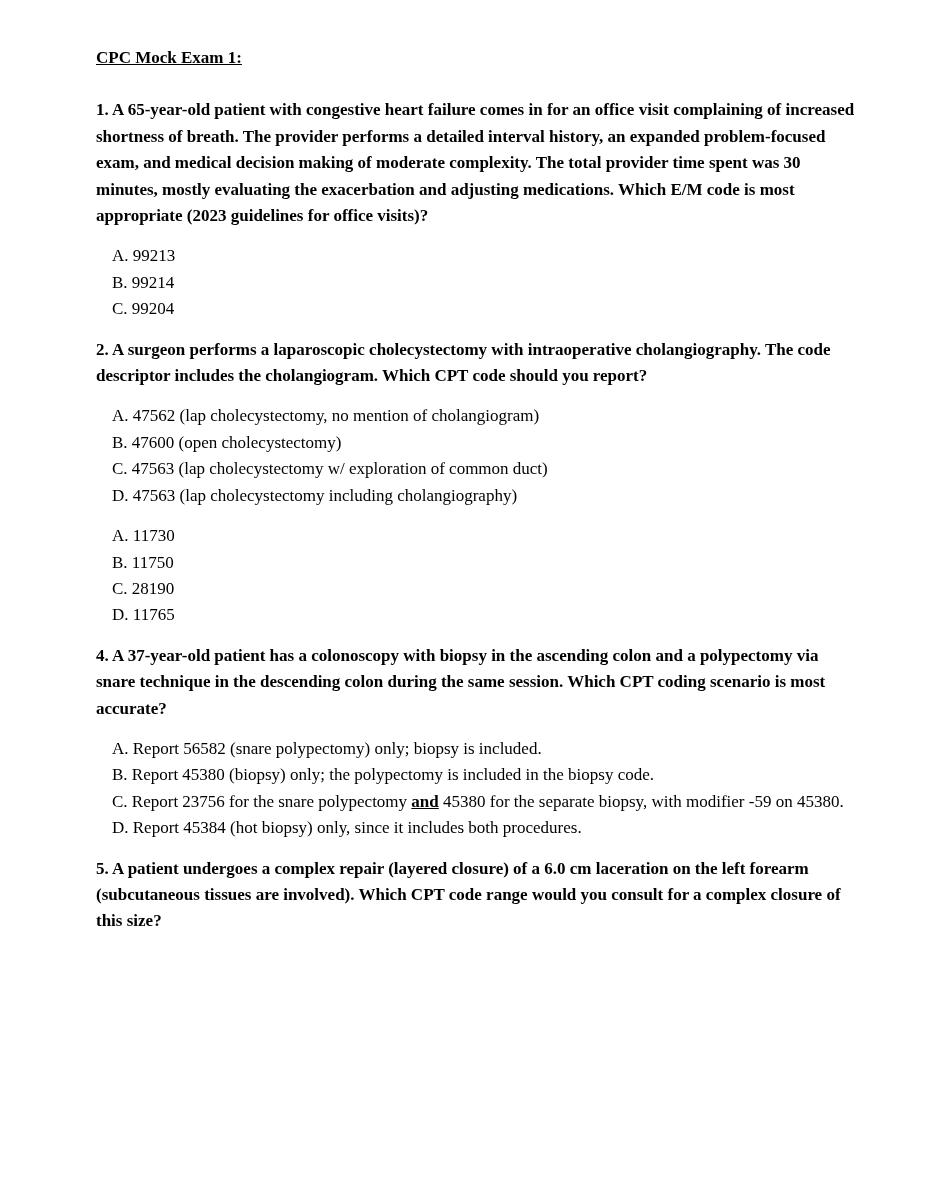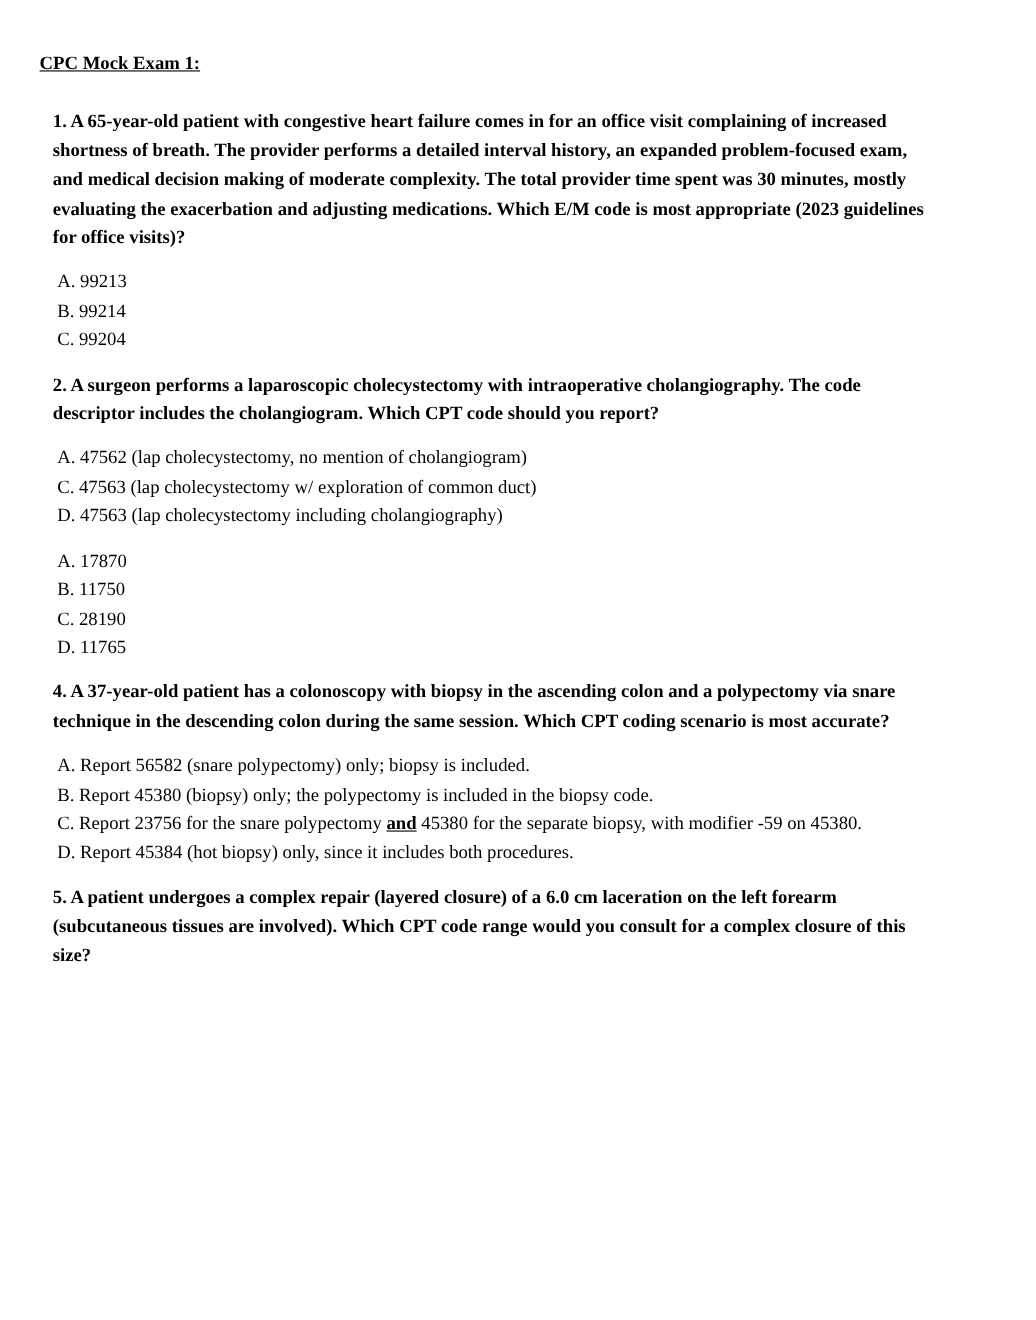--- a/index.html
+++ b/index.html
@@ -4,36 +4,36 @@
 <style>
   html, body {
     margin: 0;
     padding: 0;
     background: #ffffff;
   }
   .page {
     width: 942px;
     min-height: 1200px;
     box-sizing: border-box;
-    padding: 45px 87px 40px 36px;
+    padding: 45px 87px 40px 96px;
     background: #ffffff;
     color: #000000;
     font-family: "Liberation Serif", "DejaVu Serif", serif;
     font-size: 17px;
     line-height: 26.4px;
   }
   .doc-title {
     font-size: 17px;
     font-weight: bold;
     text-decoration: underline;
     margin: 0 0 26px 0;
   }
   .question-text {
     font-weight: bold;
-    margin: 0 0 14px 12px;
+    margin: 0 0 14px 0;
   }
   .options {
     margin: 0 0 14px 16px;
   }
   .option-line {
     
   }
   .inline-bold {
     font-weight: bold;
     text-decoration: underline;
@@ -55,28 +55,29 @@
       <div class="option-line">A. 99213</div>
       <div class="option-line">B. 99214</div>
       <div class="option-line">C. 99204</div>
     </div>
   </div>
 
   <div class="question-block">
     <p class="question-text">2. A surgeon performs a laparoscopic cholecystectomy with intraoperative cholangiography. The code descriptor includes the cholangiogram. Which CPT code should you report?</p>
     <div class="options">
       <div class="option-line">A. 47562 (lap cholecystectomy, no mention of cholangiogram)</div>
+      <div class="option-line">B. 47600 (open cholecystectomy)</div>
       <div class="option-line">C. 47563 (lap cholecystectomy w/ exploration of common duct)</div>
       <div class="option-line">D. 47563 (lap cholecystectomy including cholangiography)</div>
     </div>
   </div>
 
   <div class="question-block">
     <div class="options">
-      <div class="option-line">A. 17870</div>
+      <div class="option-line">A. 11730</div>
       <div class="option-line">B. 11750</div>
       <div class="option-line">C. 28190</div>
       <div class="option-line">D. 11765</div>
     </div>
   </div>
 
   <div class="question-block">
     <p class="question-text">4. A 37-year-old patient has a colonoscopy with biopsy in the ascending colon and a polypectomy via snare technique in the descending colon during the same session. Which CPT coding scenario is most accurate?</p>
     <div class="options">
       <div class="option-line">A. Report 56582 (snare polypectomy) only; biopsy is included.</div>

